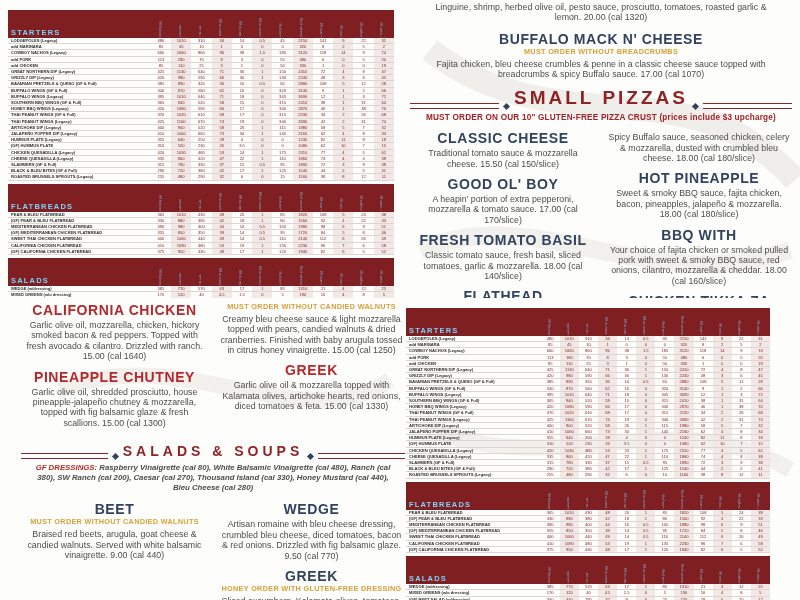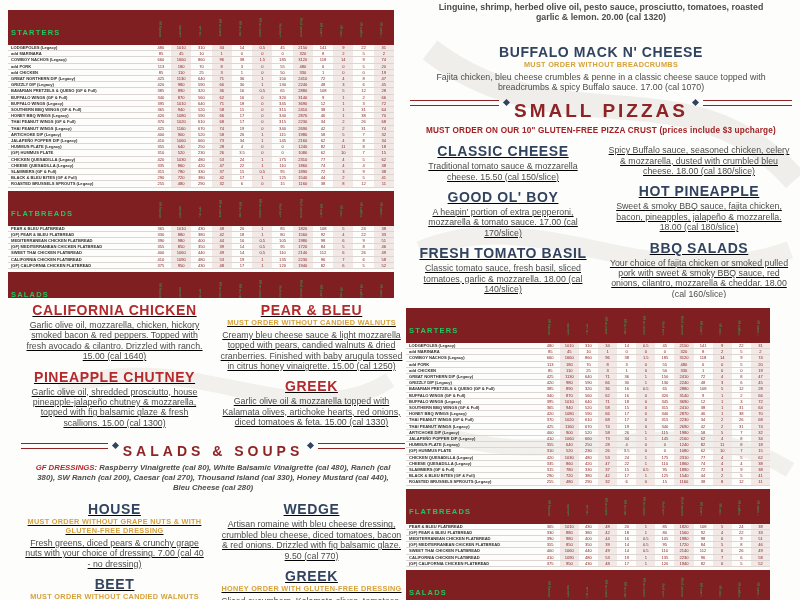--- a/index.html
+++ b/index.html
@@ -8,43 +8,43 @@
   .page{position:absolute;inset:0;}
   .wm{position:absolute;left:0;top:0;z-index:0;}
   .quad{position:absolute;overflow:hidden;z-index:1;background:transparent;}
   .q-tl{left:8px;top:10px;width:386px;height:288px;}
   .q-tr{left:406px;top:2px;width:390px;height:296px;}
   .q-bl{left:17px;top:302px;width:392px;height:298px;}
   .q-br{left:406px;top:308px;width:364px;height:292px;}
 
   
   .sec-head{display:grid;grid-template-columns:37% repeat(12,1fr);background:#7f1f22;
-            color:#22c55e;height:26px;align-items:end;margin-top:3px;padding:1px 2px 8px 0;}
+            color:#7dd3fc;height:26px;align-items:end;margin-top:3px;padding:1px 2px 1px 0;}
   .ntable > .sec-head:first-child{margin-top:0;}
   .sec-title{font-weight:bold;font-size:7.5px;letter-spacing:1.2px;padding-left:3px;align-self:end;}
   .colhead{writing-mode:vertical-rl;transform:rotate(180deg);font-size:3.3px;line-height:1;
            justify-self:center;max-height:24px;overflow:hidden;opacity:.95;}
   .nrow{display:grid;grid-template-columns:37% repeat(12,1fr);border-bottom:0.5px solid #ddd5d2;}
   .nlabel{font-size:4.1px;line-height:5.2px;color:#2e2e2e;padding-left:3px;white-space:nowrap;
           overflow:hidden;font-weight:bold;}
   .ncell{font-size:4.1px;line-height:5.2px;color:#8a2022;text-align:center;}
   .nrow>span:nth-child(2n+3){background:#f2e9e7;}
 
   
   .menu-item{margin-bottom:7px;text-align:center;}
   .mi-name{font-weight:bold;font-size:14px;letter-spacing:.6px;text-align:center;}
   .red{color:#b5282c}.navy{color:#31435f}
   .mi-note{color:#d7a13b;font-weight:bold;font-size:7.3px;text-align:center;letter-spacing:.3px;margin-top:1px;line-height:1.2;}
   .mi-desc{font-size:8.8px;line-height:1.18;color:#4c4c4c;text-align:center;margin-top:2px;}
-  .two-col{display:flex;gap:14px;padding:0 6px;text-decoration:underline;}
+  .two-col{display:flex;gap:14px;padding:0 6px;}
   .col{flex:1;min-width:0;}
-  .tail{margin:0 28px 21px;font-weight:bold;}
+  .tail{margin:0 28px 8px;}
   .bmc{margin:0 20px 4px;}
 
-  .banner{display:flex;align-items:flex-start;gap:5px;margin:8px 4px 4px;}
+  .banner{display:flex;align-items:flex-end;gap:5px;margin:8px 4px 4px;}
   .bline{flex:1;height:4px;border-top:1.6px solid #8e2426;border-bottom:1.6px solid #8e2426;}
   .bdiamond{width:5px;height:5px;background:#31435f;transform:rotate(45deg);flex:none;}
   .btext{font-weight:bold;color:#8e2426;font-size:19px;letter-spacing:3px;white-space:nowrap;}
   .banner.big .btext{font-size:14px;letter-spacing:4px;}
 
   .gf-note{color:#a32024;font-weight:bold;font-size:8.2px;text-align:center;margin:2px 2px 8px;letter-spacing:.2px;}
   .dressings{font-size:7.8px;font-style:italic;font-weight:bold;color:#4c4c4c;text-align:center;
              margin:3px 12px 8px;line-height:1.3;}
   .gf-label{color:#b5282c;}
 </style>
@@ -626,21 +626,21 @@
         </div>
       <div class="col">
           <div class="menu-item">
             <div class="mi-desc">Spicy Buffalo sauce, seasoned chicken, celery &amp; mozzarella, dusted with crumbled bleu cheese. 18.00 (cal 180/slice)</div>
           </div>
           <div class="menu-item">
             <div class="mi-name navy">HOT PINEAPPLE</div>
             <div class="mi-desc">Sweet &amp; smoky BBQ sauce, fajita chicken, bacon, pineapples, jalapeño &amp; mozzarella. 18.00 (cal 180/slice)</div>
           </div>
           <div class="menu-item">
-            <div class="mi-name navy">BBQ SALADS</div>
+            <div class="mi-name navy">BBQ WITH</div>
             <div class="mi-desc">Your choice of fajita chicken or smoked pulled pork with sweet &amp; smoky BBQ sauce, red onions, cilantro, mozzarella &amp; cheddar. 18.00 (cal 160/slice)</div>
           </div>
           <div class="menu-item">
             <div class="mi-name navy">CHICKEN TIKKA ZA</div>
           </div>
         </div>
     </div>
   </div>
 
   <div class="quad q-bl">
@@ -650,21 +650,20 @@
             <div class="mi-name red">CALIFORNIA CHICKEN</div>
             <div class="mi-desc">Garlic olive oil, mozzarella, chicken, hickory smoked bacon &amp; red peppers. Topped with fresh avocado &amp; cilantro. Drizzled with ranch. 15.00 (cal 1640)</div>
           </div>
           <div class="menu-item">
             <div class="mi-name red">PINEAPPLE CHUTNEY</div>
             <div class="mi-desc">Garlic olive oil, shredded prosciutto, house pineapple-jalapeño chutney &amp; mozzarella, topped with fig balsamic glaze &amp; fresh scallions. 15.00 (cal 1300)</div>
           </div>
         </div>
       <div class="col">
           <div class="menu-item">
-            <div class="mi-name red">PEAR &amp; BLEU</div>
             <div class="mi-note">MUST ORDER WITHOUT CANDIED WALNUTS</div>
             <div class="mi-desc">Creamy bleu cheese sauce &amp; light mozzarella topped with pears, candied walnuts &amp; dried cranberries. Finished with baby arugula tossed in citrus honey vinaigrette. 15.00 (cal 1250)</div>
           </div>
           <div class="menu-item">
             <div class="mi-name red">GREEK</div>
             <div class="mi-desc">Garlic olive oil &amp; mozzarella topped with Kalamata olives, artichoke hearts, red onions, diced tomatoes &amp; feta. 15.00 (cal 1330)</div>
           </div>
         </div>
     </div>
     <div class="banner big">
@@ -673,25 +672,20 @@
       <span class="btext">SALADS &amp; SOUPS</span>
       <span class="bdiamond"></span>
       <span class="bline"></span>
     </div>
     <div class="dressings">
       <span class="gf-label">GF DRESSINGS:</span>
       <span>Raspberry Vinaigrette (cal 80), White Balsamic Vinaigrette (cal 480), Ranch (cal 380), SW Ranch (cal 200), Caesar (cal 270), Thousand Island (cal 330), Honey Mustard (cal 440), Bleu Cheese (cal 280)</span>
     </div>
     <div class="two-col">
       <div class="col">
-          <div class="menu-item">
-            <div class="mi-name navy">HOUSE</div>
-            <div class="mi-note">MUST ORDER WITHOUT GRAPE NUTS &amp; WITH GLUTEN-FREE DRESSING</div>
-            <div class="mi-desc">Fresh greens, diced pears &amp; crunchy grape nuts with your choice of dressing. 7.00 (cal 40 - no dressing)</div>
-          </div>
           <div class="menu-item">
             <div class="mi-name navy">BEET</div>
             <div class="mi-note">MUST ORDER WITHOUT CANDIED WALNUTS</div>
             <div class="mi-desc">Braised red beets, arugula, goat cheese &amp; candied walnuts. Served with white balsamic vinaigrette. 9.00 (cal 440)</div>
           </div>
         </div>
       <div class="col">
           <div class="menu-item">
             <div class="mi-name navy">WEDGE</div>
             <div class="mi-desc">Artisan romaine with bleu cheese dressing, crumbled bleu cheese, diced tomatoes, bacon &amp; red onions. Drizzled with fig balsamic glaze. 9.50 (cal 770)</div>

